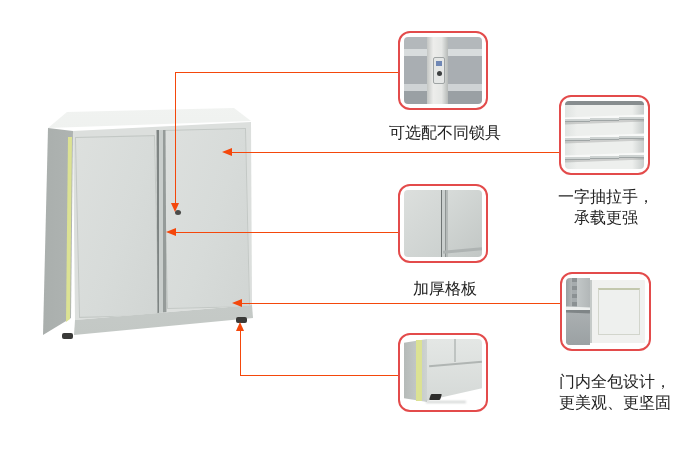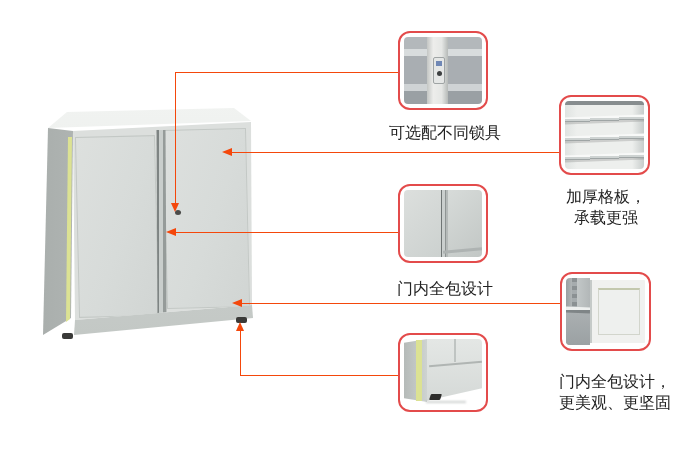--- a/index.html
+++ b/index.html
@@ -157,32 +157,32 @@
 
   <div class="abs thumb" style="left:559px;top:95px;width:91px;height:80px;">
     <div class="thumb-img">
       <div class="t2-bg"></div>
       <div class="t2-top"></div>
       <div class="t2-shelf" style="top:22%;"></div>
       <div class="t2-shelf" style="top:50%;"></div>
       <div class="t2-shelf" style="top:78%;"></div>
     </div>
   </div>
-  <div class="abs label t-center" style="left:556px;top:186px;width:100px;">加厚格板，
+  <div class="abs label t-center" style="left:556px;top:186px;width:100px;">一字抽拉手，
 承载更强</div>
 
   <div class="abs thumb" style="left:398px;top:184px;width:90px;height:79px;">
     <div class="thumb-img">
       <div class="t3-left"></div>
       <div class="t3-right"></div>
       <div class="t3-channel"></div>
       <div class="t3-edge"></div>
     </div>
   </div>
-  <div class="abs label t-center" style="left:385px;top:278px;width:120px;">门内全包设计</div>
+  <div class="abs label t-center" style="left:385px;top:278px;width:120px;">加厚格板</div>
 
   <div class="abs thumb" style="left:560px;top:272px;width:91px;height:79px;">
     <div class="thumb-img">
       <div class="t4-int"></div>
       <div class="t4-holes"></div>
       <div class="t4-under"></div>
       <div class="t4-shelf"></div>
       <div class="t4-door">
           <div class="t4-frame"></div>
         </div>

